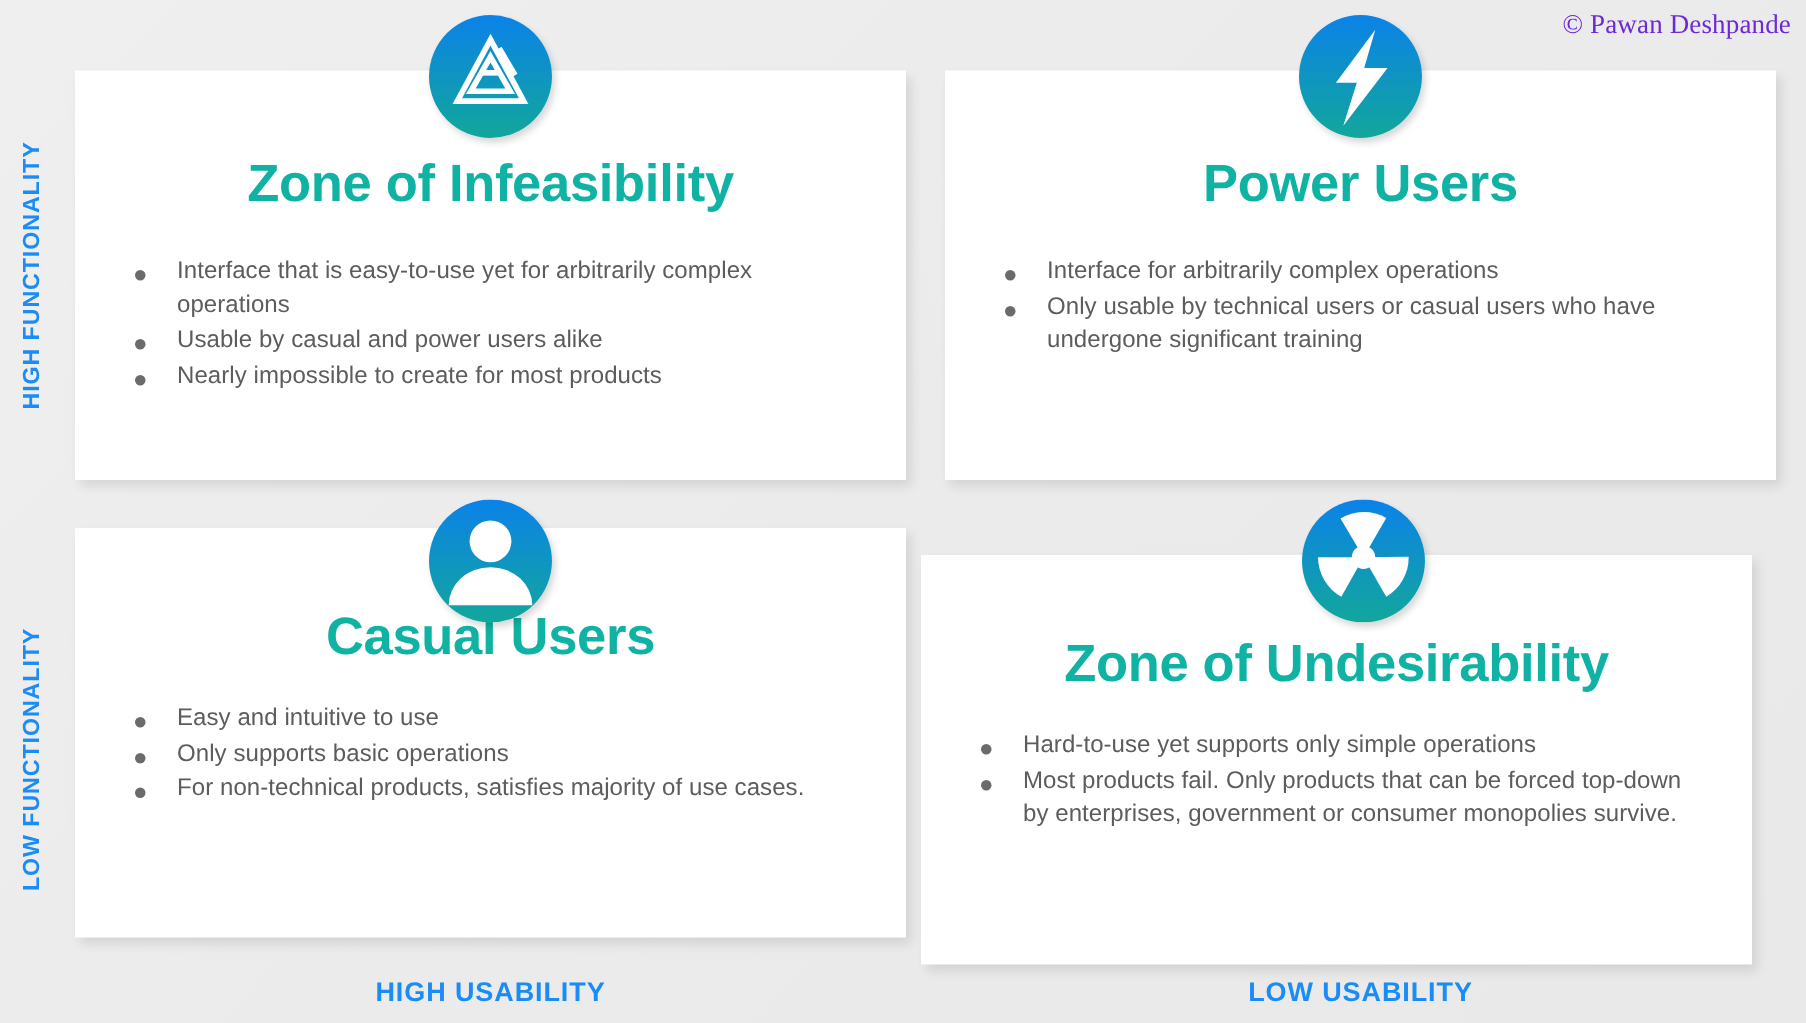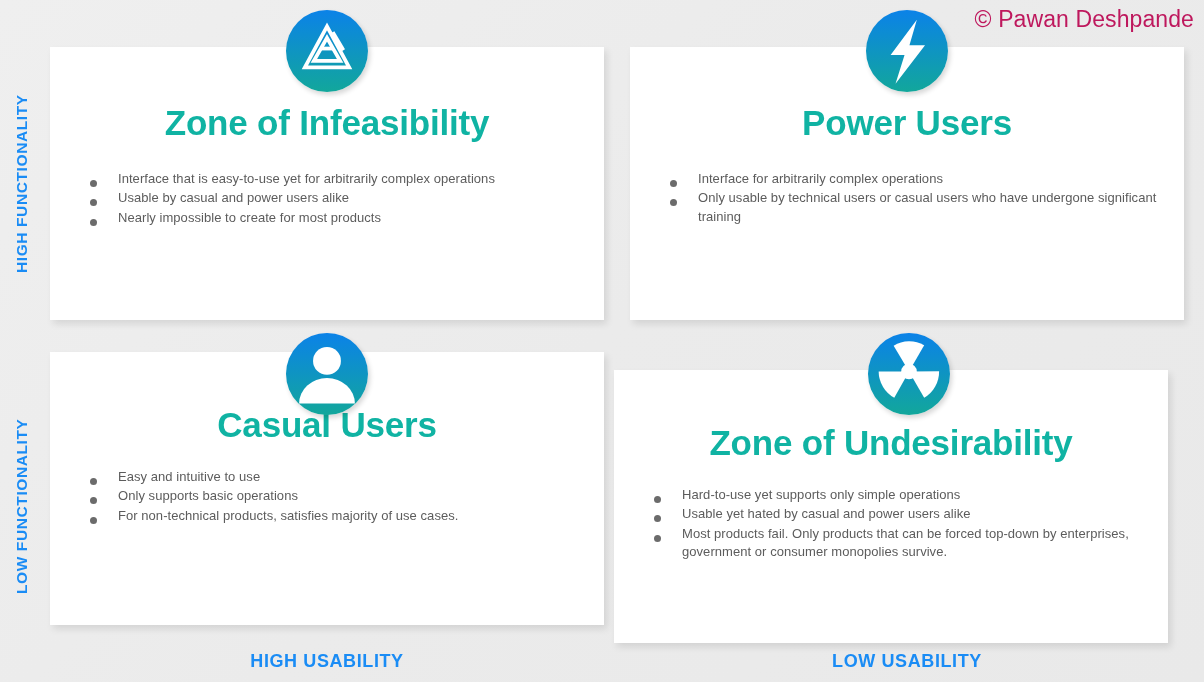--- a/index.html
+++ b/index.html
@@ -15,24 +15,25 @@
     font-family: "Liberation Sans", sans-serif;
     background: linear-gradient(135deg, #efefef 0%, #ebebeb 50%, #e9e9e9 100%);
     position: relative;
   }
 
   
   .copyright {
     position: absolute;
     top: 6px;
     right: 10px;
-    font-size: 23px;
-    color: #be185d;
+    font-size: 18px;
+    color: #6d28d9;
     letter-spacing: 0.1px;
     white-space: nowrap;
+    font-family: Liberation Serif, serif;
   }
 
   
   .axis-y {
     position: absolute;
     left: 0;
     width: 44px;
     display: flex;
     align-items: center;
     justify-content: center;
@@ -91,21 +92,21 @@
     list-style: none;
     margin: 30px 0 0 0;
     padding: 0 26px 0 18px;
   }
   .card.q3 .bullets,
   .card.q4 .bullets { margin-top: 26px; }
 
   .bullets li {
     position: relative;
     padding-left: 50px;
-    font-size: 13px;
+    font-size: 16px;
     line-height: 1.42;
     color: #5c5c5c;
     letter-spacing: 0.05px;
     margin-bottom: 1px;
   }
   .bullets li::before {
     content: "";
     position: absolute;
     left: 22px;
     top: 10px;
@@ -165,21 +166,20 @@
     <li>Easy and intuitive to use</li>
     <li>Only supports basic operations</li>
     <li>For non-technical products, satisfies majority of use cases.</li>
   </ul>
 </div>
 
 <div class="card q4">
   <div class="card-title">Zone of Undesirability</div>
   <ul class="bullets">
     <li>Hard-to-use yet supports only simple operations</li>
-    <li>Usable yet hated by casual and power users alike</li>
     <li>Most products fail. Only products that can be forced top-down by enterprises, government or consumer monopolies survive.</li>
   </ul>
 </div>
 
 <div class="icon-badge b1">
   <svg viewBox="0 0 100 100" xmlns="http://www.w3.org/2000/svg">
     <defs>
       <linearGradient id="g1" x1="0" y1="0" x2="0" y2="1">
         <stop offset="0%" stop-color="#0b82e8"></stop>
         <stop offset="100%" stop-color="#12a79b"></stop>

